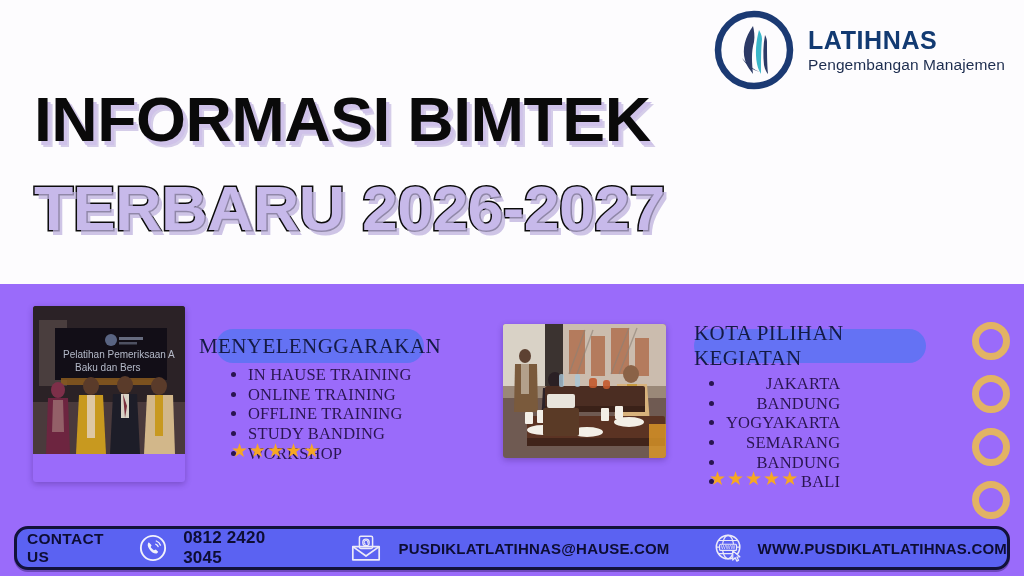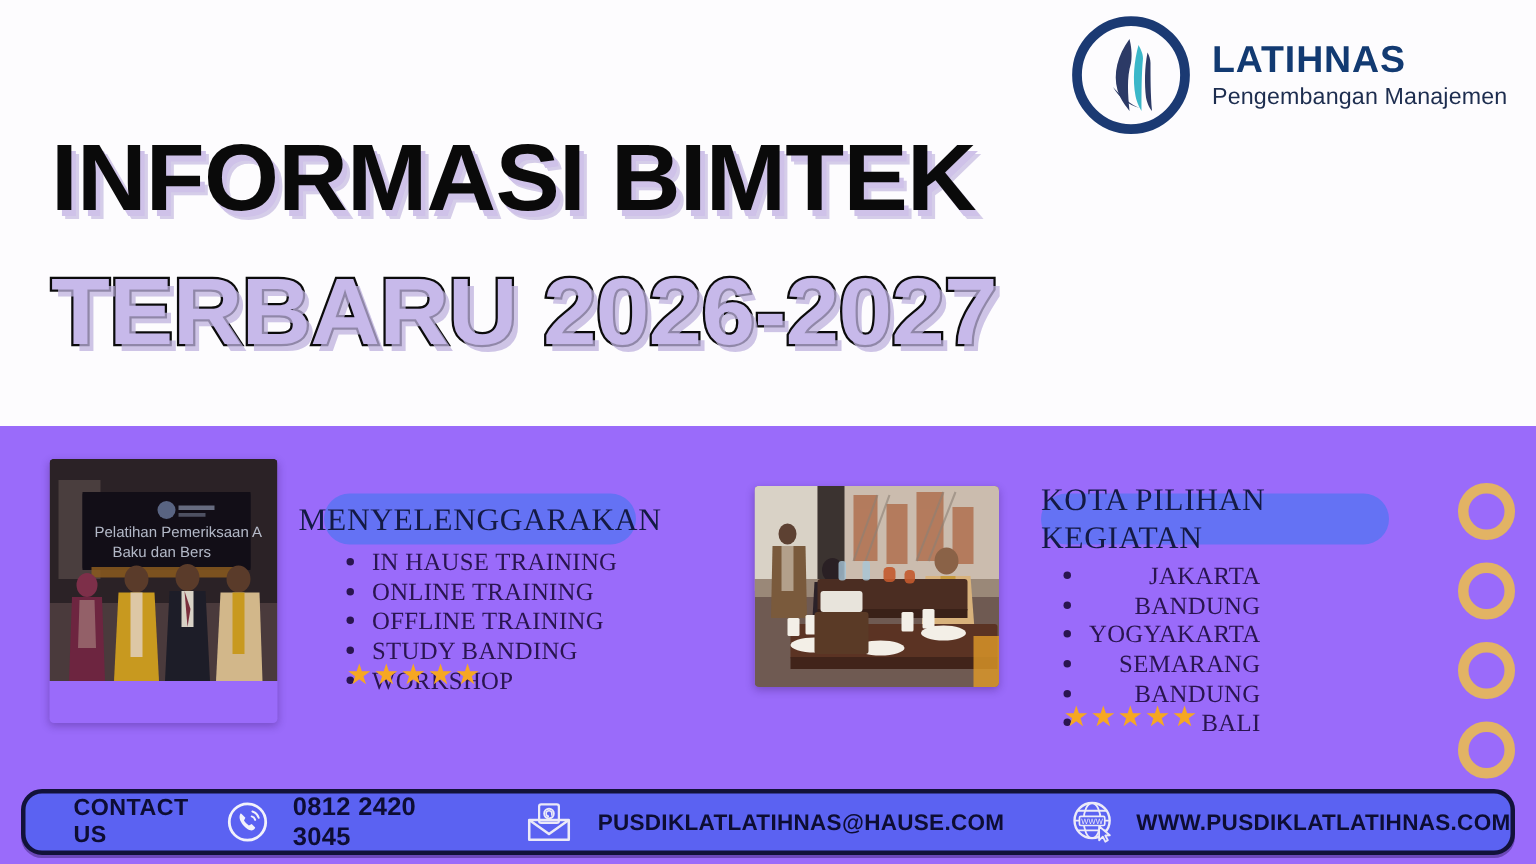--- a/index.html
+++ b/index.html
@@ -75,21 +75,21 @@
   #ring-3{left:972px;top:428px;width:38px;height:38px;}
   #ring-4{left:972px;top:481px;width:38px;height:38px;}
 
   
   .contact-bar{
     position:absolute;left:14px;top:526px;width:996px;height:44px;
     background:#5b62f2;border:3px solid #12123a;border-radius:14px;
     display:flex;align-items:center;box-sizing:border-box;
     box-shadow:0 2px 0 rgba(20,10,60,.35);
   }
-  .c-label{margin-left:32px;font-size:15.5px;font-weight:bold;color:#0d0d33;letter-spacing:.3px;}
+  .c-label{margin-left:10px;font-size:15.5px;font-weight:bold;color:#0d0d33;letter-spacing:.3px;}
   .c-icon{display:flex;align-items:center;justify-content:center;flex:0 0 auto;}
   .c-val{font-size:15px;font-weight:bold;color:#0d0d33;letter-spacing:.2px;}
   .ph-icon{margin-left:14px;}
   .ph-val{margin-left:16px;font-size:17px;}
   .mail-icon{margin-left:48px;}
   .mail-val{margin-left:16px;}
   .web-icon{margin-left:44px;}
   .web-val{margin-left:14px;}
 </style>
 </head>

